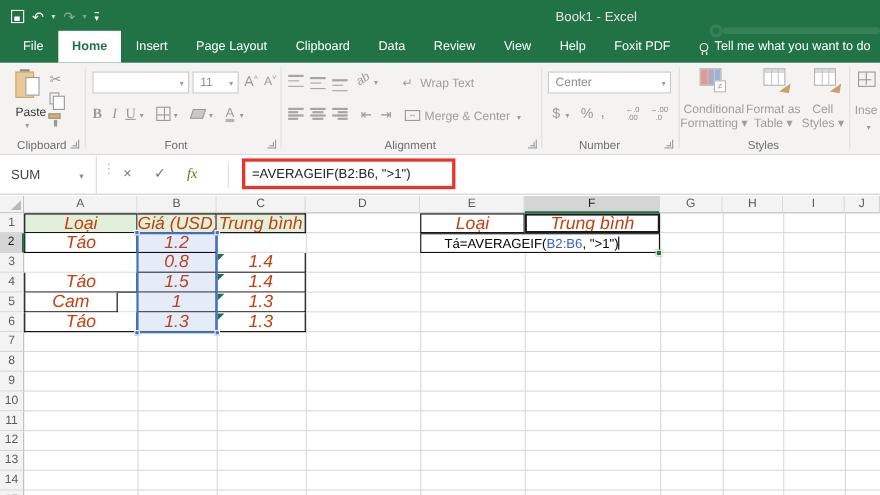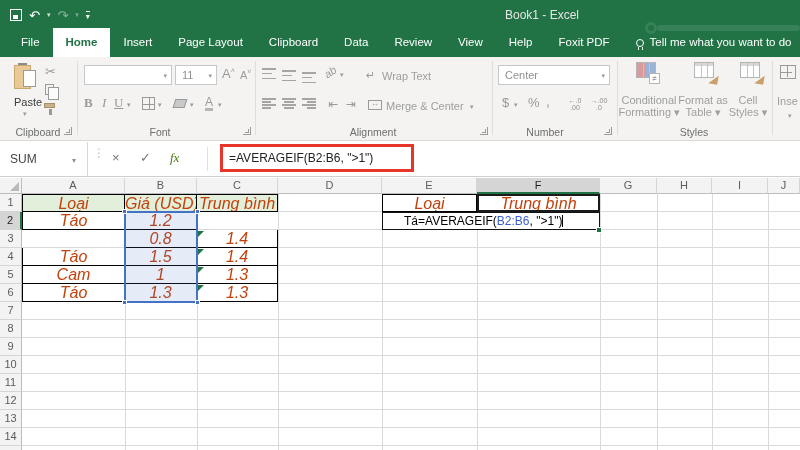--- a/index.html
+++ b/index.html
@@ -363,21 +363,21 @@
     <div class="cell hdr" style="left: 22px; top: 16px; width: 103px; height: 18px; border-left: 1px solid rgb(0, 0, 0); border-top: 1px solid rgb(0, 0, 0); background: rgb(226, 239, 218);">Loại</div>
     <div class="cell hdr" style="left: 125px; top: 16px; width: 72px; height: 18px; border-left: none; border-top: 1px solid rgb(0, 0, 0); background: rgb(226, 239, 218);">Giá (USD)</div>
     <div class="cell hdr" style="left: 197px; top: 16px; width: 81px; height: 18px; border-left: none; border-top: 1px solid rgb(0, 0, 0); background: rgb(226, 239, 218);">Trung bình</div>
     <div class="cell" style="left: 22px; top: 34px; width: 103px; height: 18px; border-left: 1px solid rgb(0, 0, 0); border-top: none; background: rgb(255, 255, 255);">Táo</div>
     <div class="cell" style="left: 125px; top: 34px; width: 72px; height: 18px; border-left: none; border-top: none; background: rgb(255, 255, 255);">1.2</div>
     <div class="cell" style="left: 125px; top: 52px; width: 72px; height: 18px; border-left: none; border-top: none; background: rgb(255, 255, 255);">0.8</div>
     <div class="cell" style="left: 197px; top: 52px; width: 81px; height: 18px; border-left: none; border-top: none; background: rgb(255, 255, 255);">1.4</div>
     <div class="cell" style="left: 22px; top: 70px; width: 103px; height: 18px; border-left: 1px solid rgb(0, 0, 0); border-top: none; background: rgb(255, 255, 255);">Táo</div>
     <div class="cell" style="left: 125px; top: 70px; width: 72px; height: 18px; border-left: none; border-top: none; background: rgb(255, 255, 255);">1.5</div>
     <div class="cell" style="left: 197px; top: 70px; width: 81px; height: 18px; border-left: none; border-top: none; background: rgb(255, 255, 255);">1.4</div>
-    <div class="cell" style="left: 22px; top: 88px; width: 103px; height: 18px; border-left: 1px solid rgb(0, 0, 0); border-top: none; background: rgb(255, 255, 255);">Cam</div>
+    <div class="cell" style="left: 22px; top: 88px; width: 85px; height: 18px; border-left: 1px solid rgb(0, 0, 0); border-top: none; background: rgb(255, 255, 255);">Cam</div>
     <div class="cell" style="left: 125px; top: 88px; width: 72px; height: 18px; border-left: none; border-top: none; background: rgb(255, 255, 255);">1</div>
     <div class="cell" style="left: 197px; top: 88px; width: 81px; height: 18px; border-left: none; border-top: none; background: rgb(255, 255, 255);">1.3</div>
     <div class="cell" style="left: 22px; top: 106px; width: 103px; height: 18px; border-left: 1px solid rgb(0, 0, 0); border-top: none; background: rgb(255, 255, 255);">Táo</div>
     <div class="cell" style="left: 125px; top: 106px; width: 72px; height: 18px; border-left: none; border-top: none; background: rgb(255, 255, 255);">1.3</div>
     <div class="cell" style="left: 197px; top: 106px; width: 81px; height: 18px; border-left: none; border-top: none; background: rgb(255, 255, 255);">1.3</div>
     <div class="err-tri" style="left: 198px; top: 53px;"></div>
     <div class="err-tri" style="left: 198px; top: 71px;"></div>
     <div class="err-tri" style="left: 198px; top: 89px;"></div>
     <div class="err-tri" style="left: 198px; top: 107px;"></div>
     <div class="sel-range" style="left: 124px; top: 33px; width: 74px; height: 92px;"></div>

